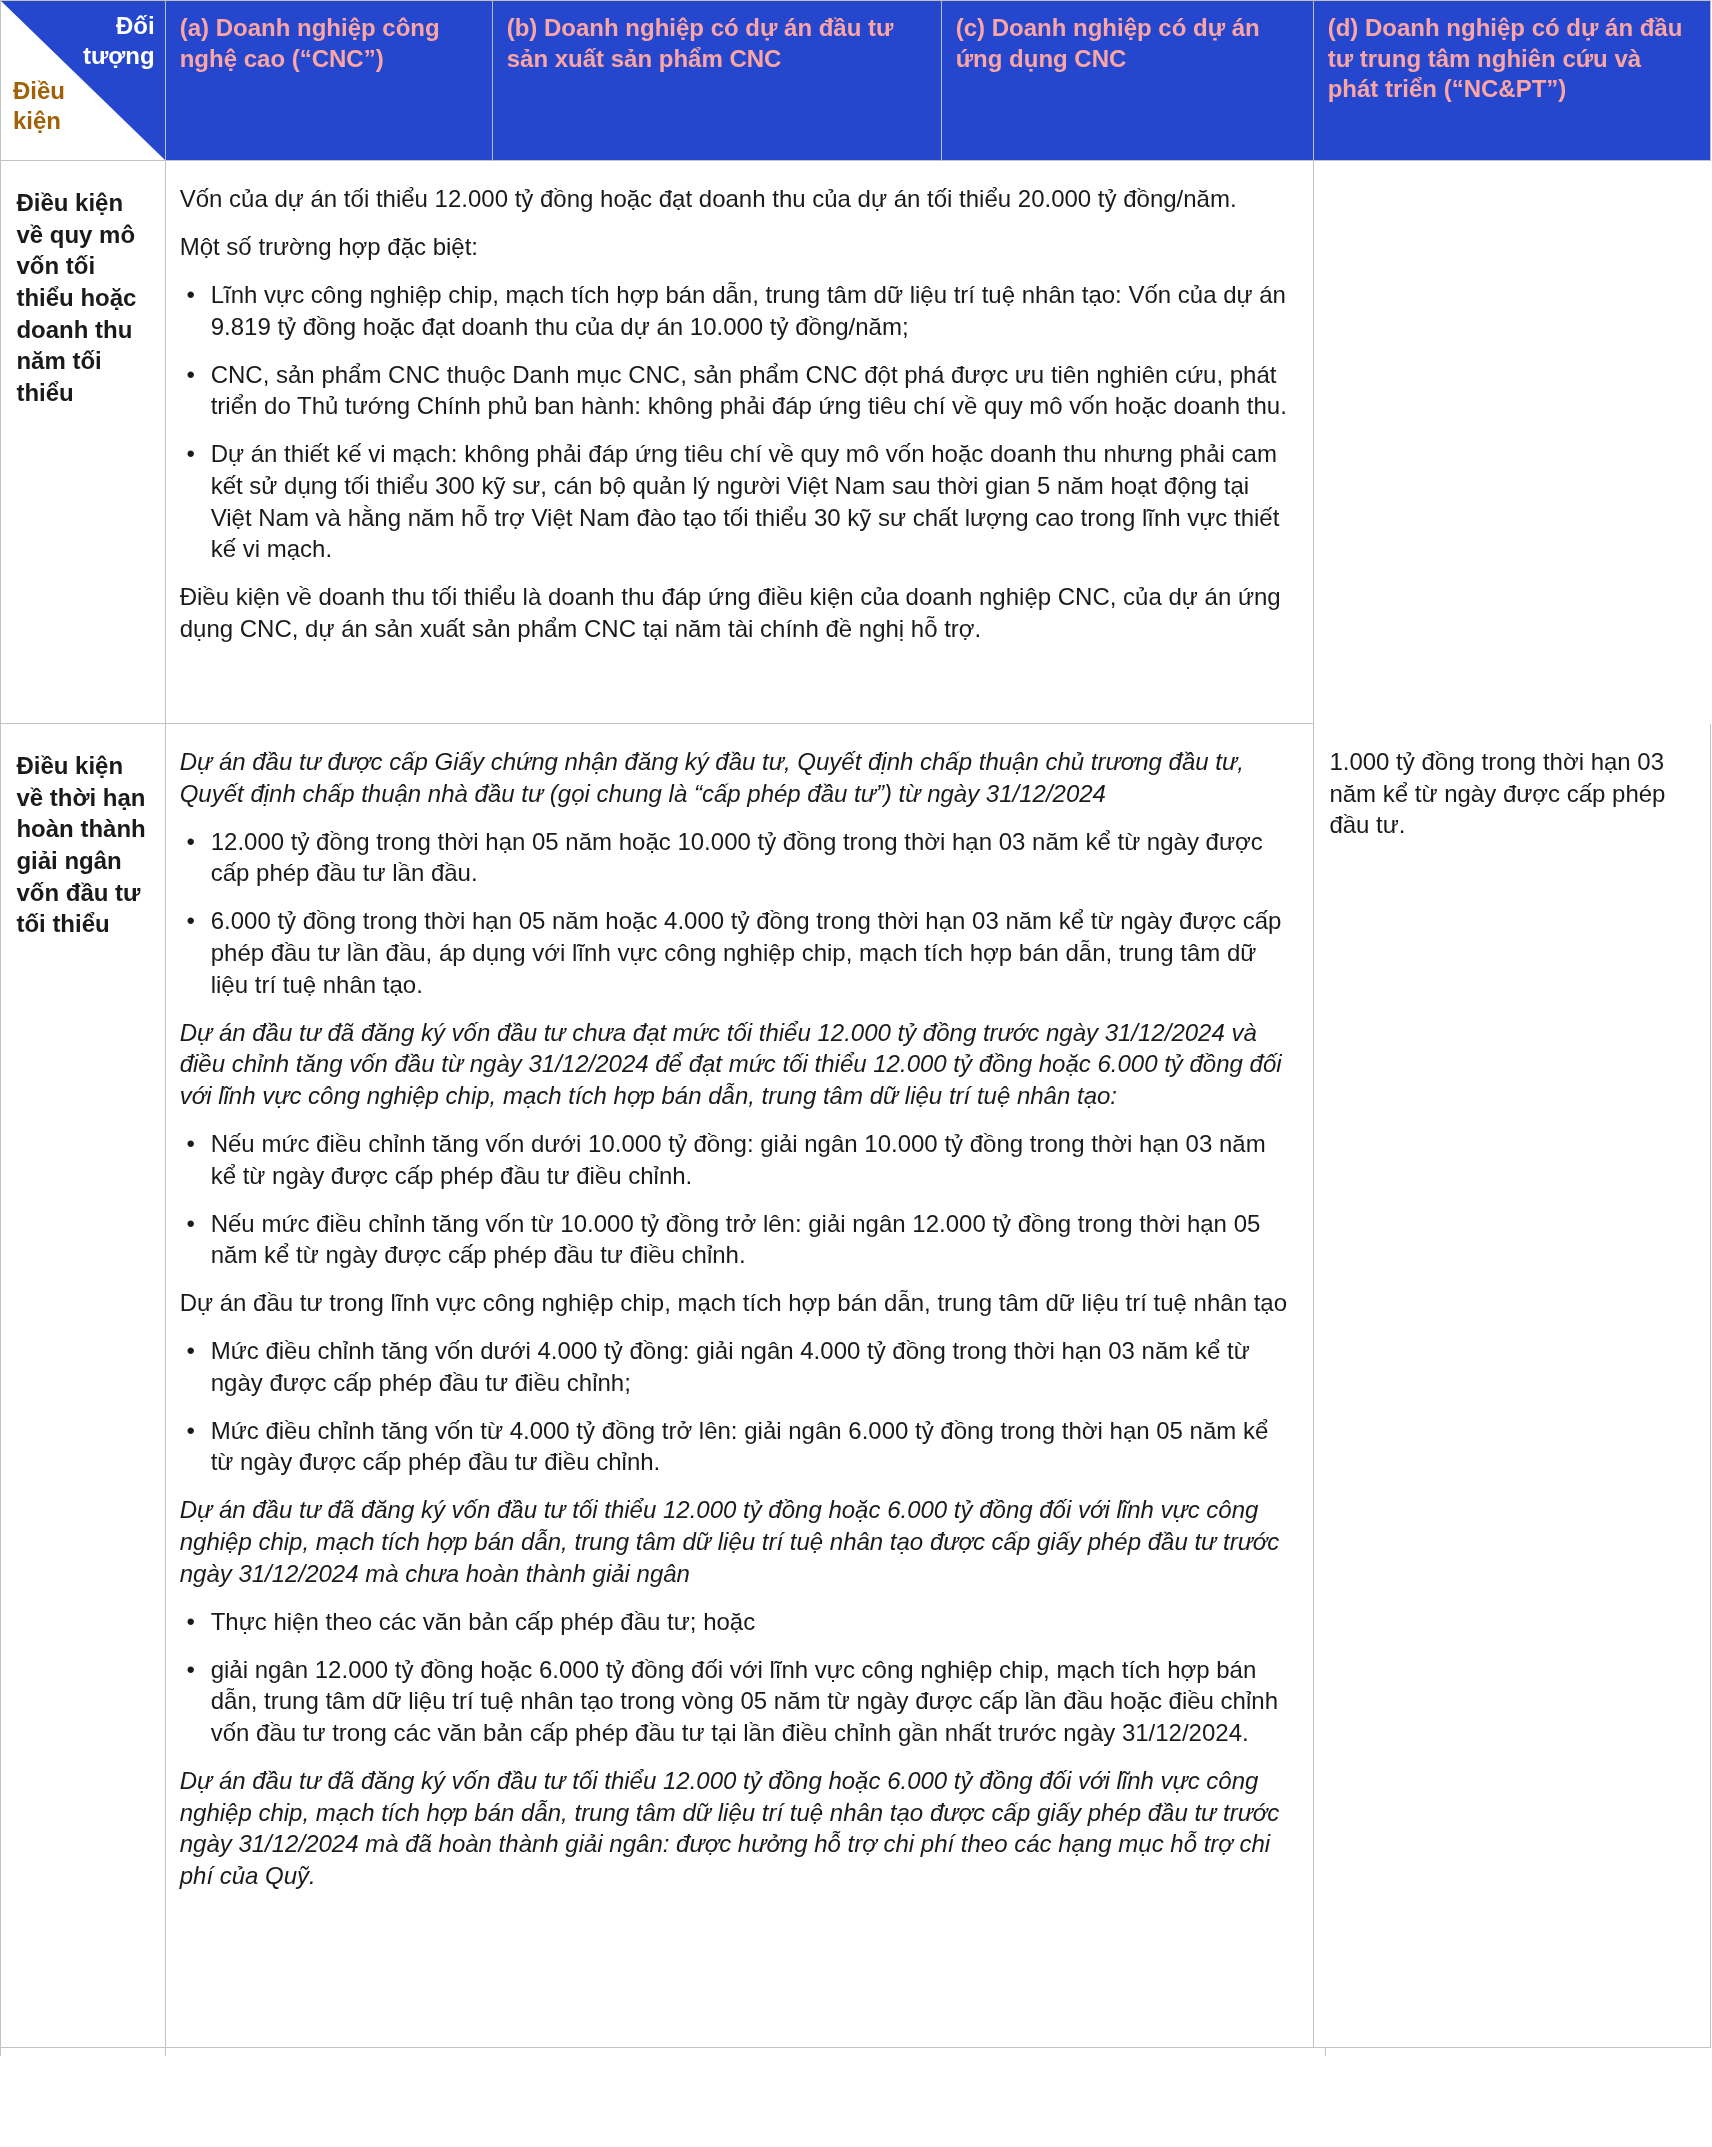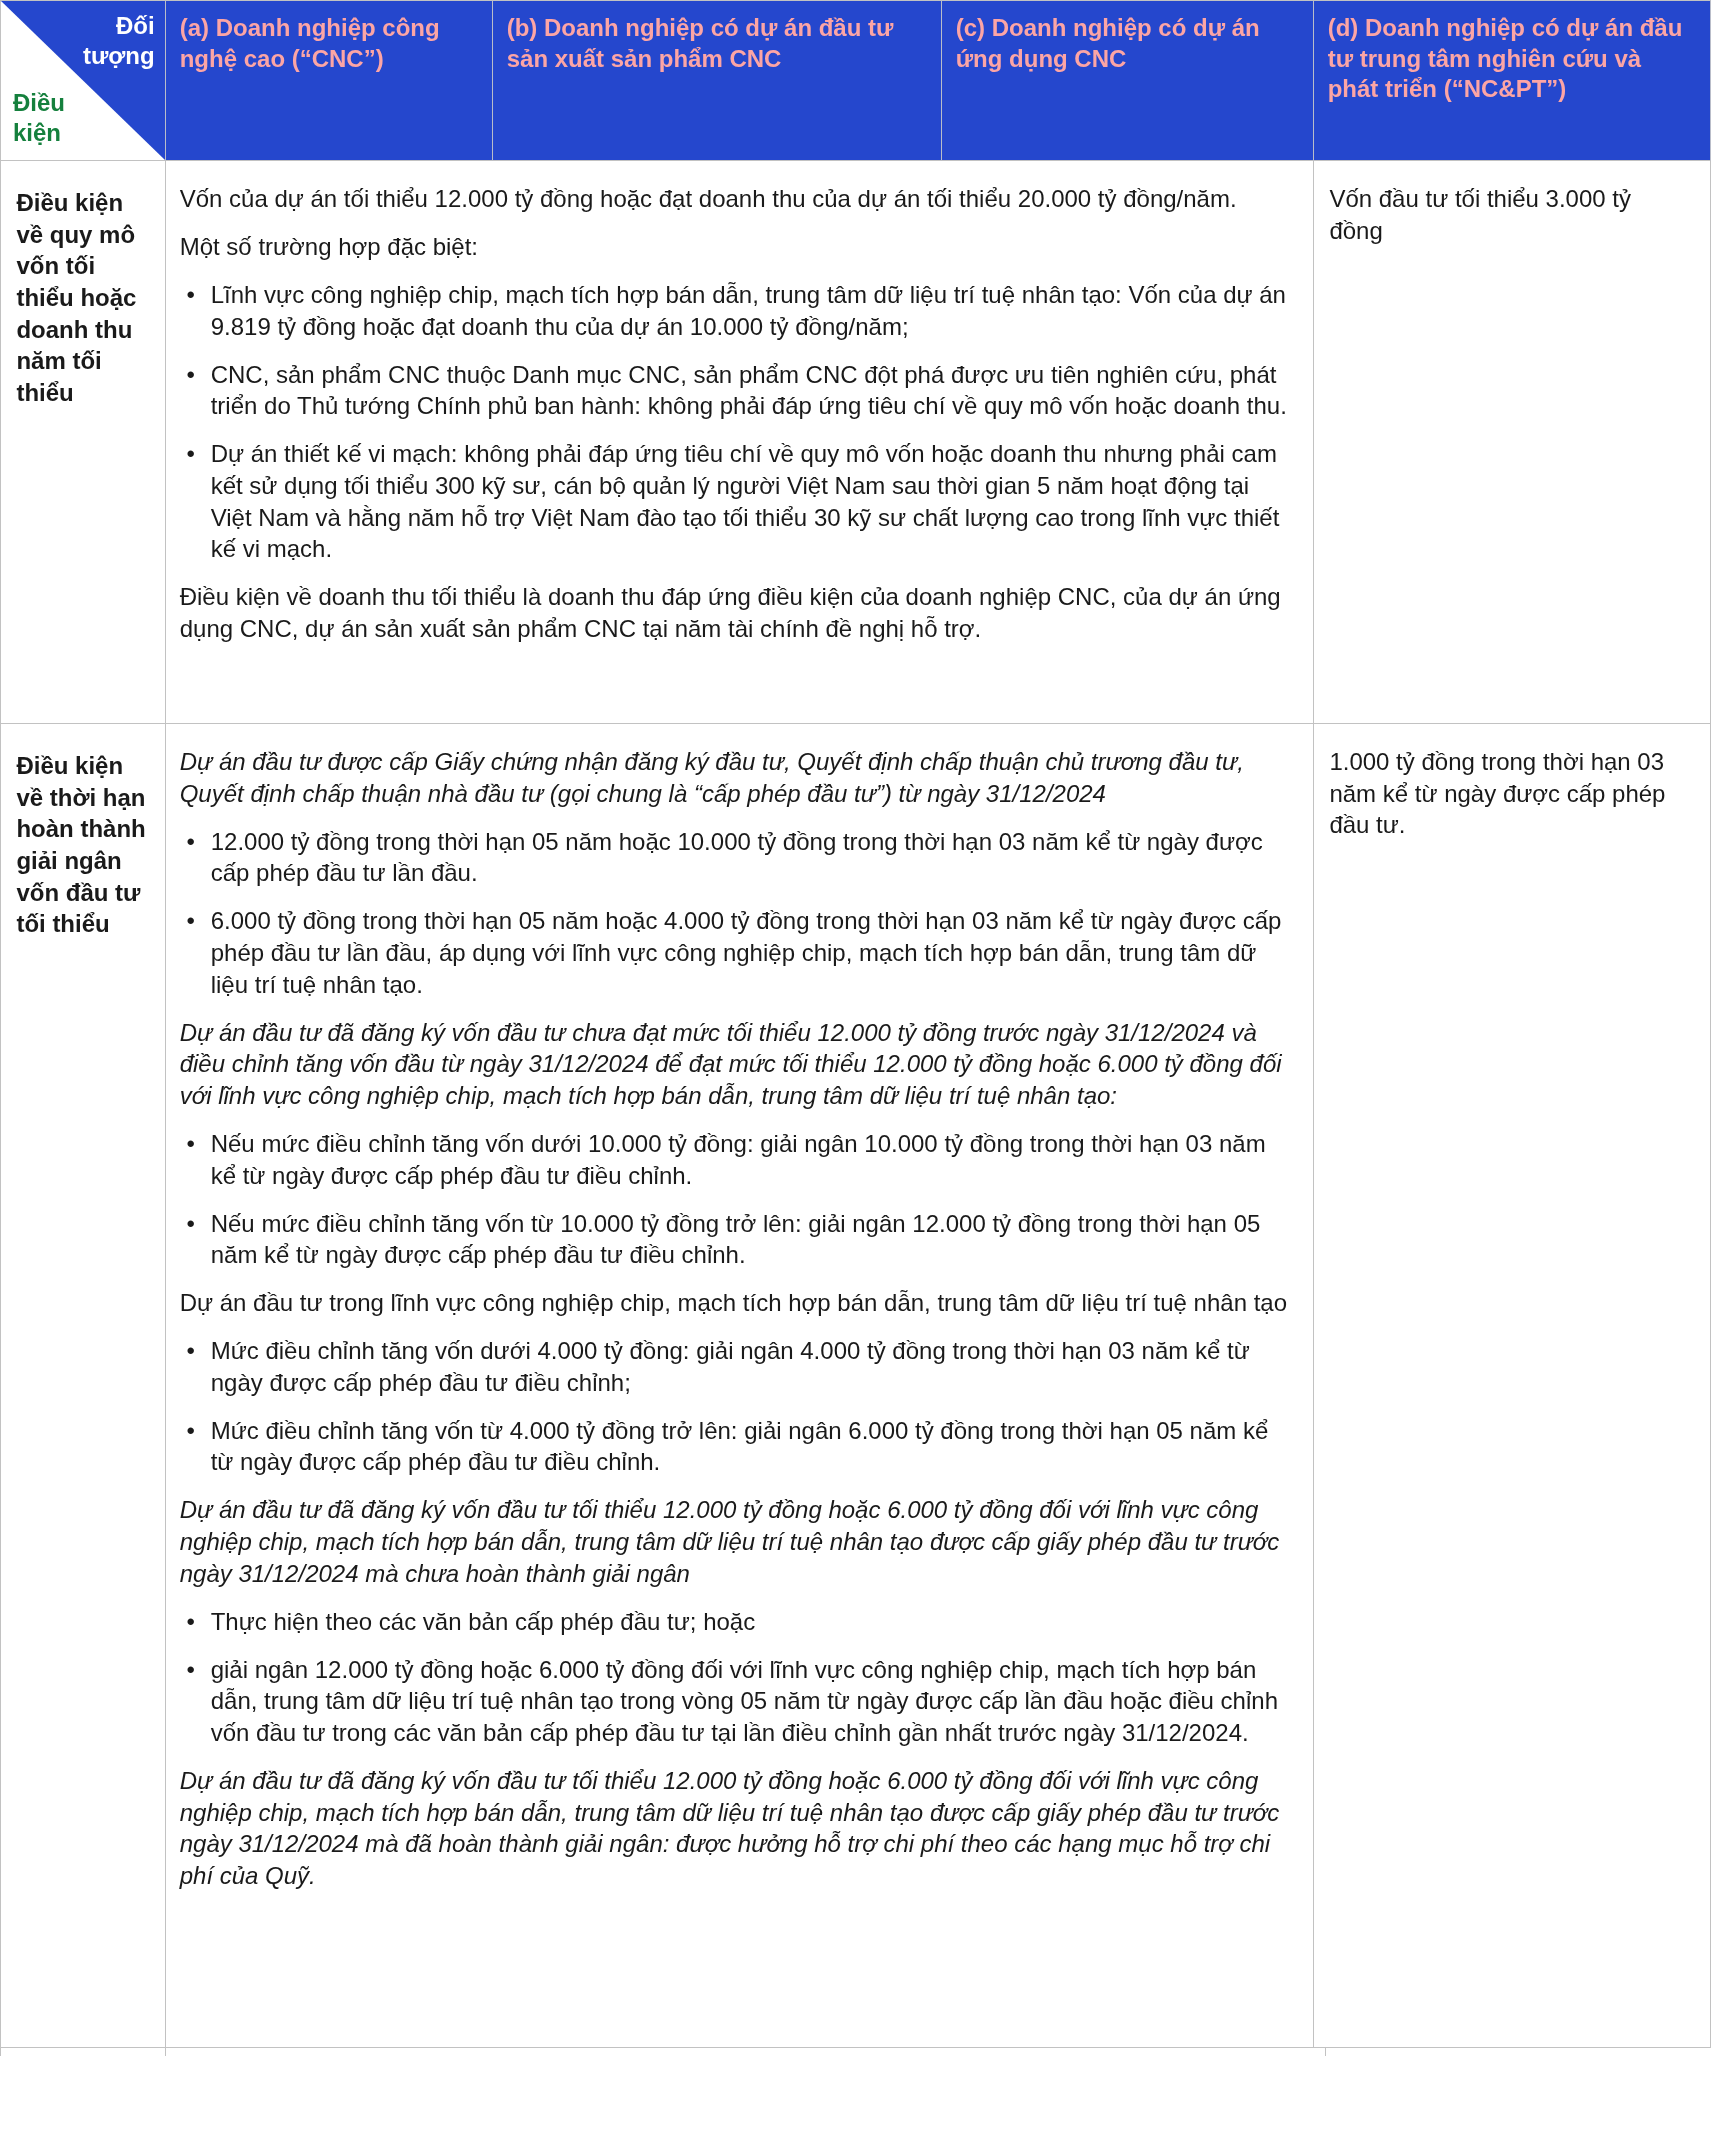--- a/index.html
+++ b/index.html
@@ -11,21 +11,21 @@
   .h-r1{height:563px;}
   .h-r2{height:1324px;}
   .h-r3{height:99px;gap:12px;}
   .cell{box-sizing:border-box;border-right:1.7px solid #c2c2c2;border-bottom:1.7px solid #c2c2c2;overflow:hidden;position:relative;}
   .trow.header .cell{border-top:1.7px solid #c2c2c2;border-right-color:#b9bdc9;}
   .hcell{background:#2547cd;color:#fca5a5;font-weight:bold;font-size:24px;line-height:1.28;padding:12px 12px 0 13.7px;}
   
   .corner{background:#ffffff;}
   .corner .tri{position:absolute;inset:0;background:#2547cd;clip-path:polygon(0 0,100% 0,100% 100%);}
   .corner .top-label{position:absolute;top:10.3px;right:10.3px;color:#ffffff;font-weight:bold;font-size:24px;line-height:1.25;text-align:right;white-space:pre-line;width:94px;}
-  .corner .bottom-label{position:absolute;bottom:12px;left:12px;color:#15803d;font-weight:bold;font-size:24px;line-height:1.25;width:94px;}
+  .corner .bottom-label{position:absolute;bottom:24px;left:12px;color:#a16207;font-weight:bold;font-size:24px;line-height:1.25;width:94px;}
   
   .label-cell{font-weight:bold;font-size:24px;line-height:1.32;padding:26px 8.6px 0 15.4px;}
   .main-cell{font-size:24px;line-height:1.32;padding:22px 26px 0 13.7px;}
   .d-cell{font-size:24px;line-height:1.32;padding:22px 19px 0 15.4px;}
   .block{margin:0 0 16.3px 0;}
   .block.pi{font-style:italic;}
   .block.bullet{display:flex;}
   .block.bullet .marker{flex:0 0 31px;box-sizing:border-box;padding-left:6.8px;}
   .block.bullet .btext{flex:1 1 auto;}
 </style>
@@ -58,21 +58,20 @@
         <div class="block bullet">
           <span class="marker">•</span>
           <span class="btext">CNC, sản phẩm CNC thuộc Danh mục CNC, sản phẩm CNC đột phá được ưu tiên nghiên cứu, phát triển do Thủ tướng Chính phủ ban hành: không phải đáp ứng tiêu chí về quy mô vốn hoặc doanh thu.</span>
         </div>
         <div class="block bullet">
           <span class="marker">•</span>
           <span class="btext">Dự án thiết kế vi mạch: không phải đáp ứng tiêu chí về quy mô vốn hoặc doanh thu nhưng phải cam kết sử dụng tối thiểu 300 kỹ sư, cán bộ quản lý người Việt Nam sau thời gian 5 năm hoạt động tại Việt Nam và hằng năm hỗ trợ Việt Nam đào tạo tối thiểu 30 kỹ sư chất lượng cao trong lĩnh vực thiết kế vi mạch.</span>
         </div>
         <div class="block p">Điều kiện về doanh thu tối thiểu là doanh thu đáp ứng điều kiện của doanh nghiệp CNC, của dự án ứng dụng CNC, dự án sản xuất sản phẩm CNC tại năm tài chính đề nghị hỗ trợ.</div>
       </div>
-    <div class="cell d-cell">Vốn đầu tư tối thiểu 3.000 tỷ đồng</div>
   </div>
 
   <div class="trow body h-r2">
     <div class="cell label-cell">Điều kiện về thời hạn hoàn thành giải ngân vốn đầu tư tối thiểu</div>
     <div class="cell main-cell">
         <div class="block pi">Dự án đầu tư được cấp Giấy chứng nhận đăng ký đầu tư, Quyết định chấp thuận chủ trương đầu tư, Quyết định chấp thuận nhà đầu tư (gọi chung là “cấp phép đầu tư”) từ ngày 31/12/2024</div>
         <div class="block bullet">
           <span class="marker">•</span>
           <span class="btext">12.000 tỷ đồng trong thời hạn 05 năm hoặc 10.000 tỷ đồng trong thời hạn 03 năm kể từ ngày được cấp phép đầu tư lần đầu.</span>
         </div>

